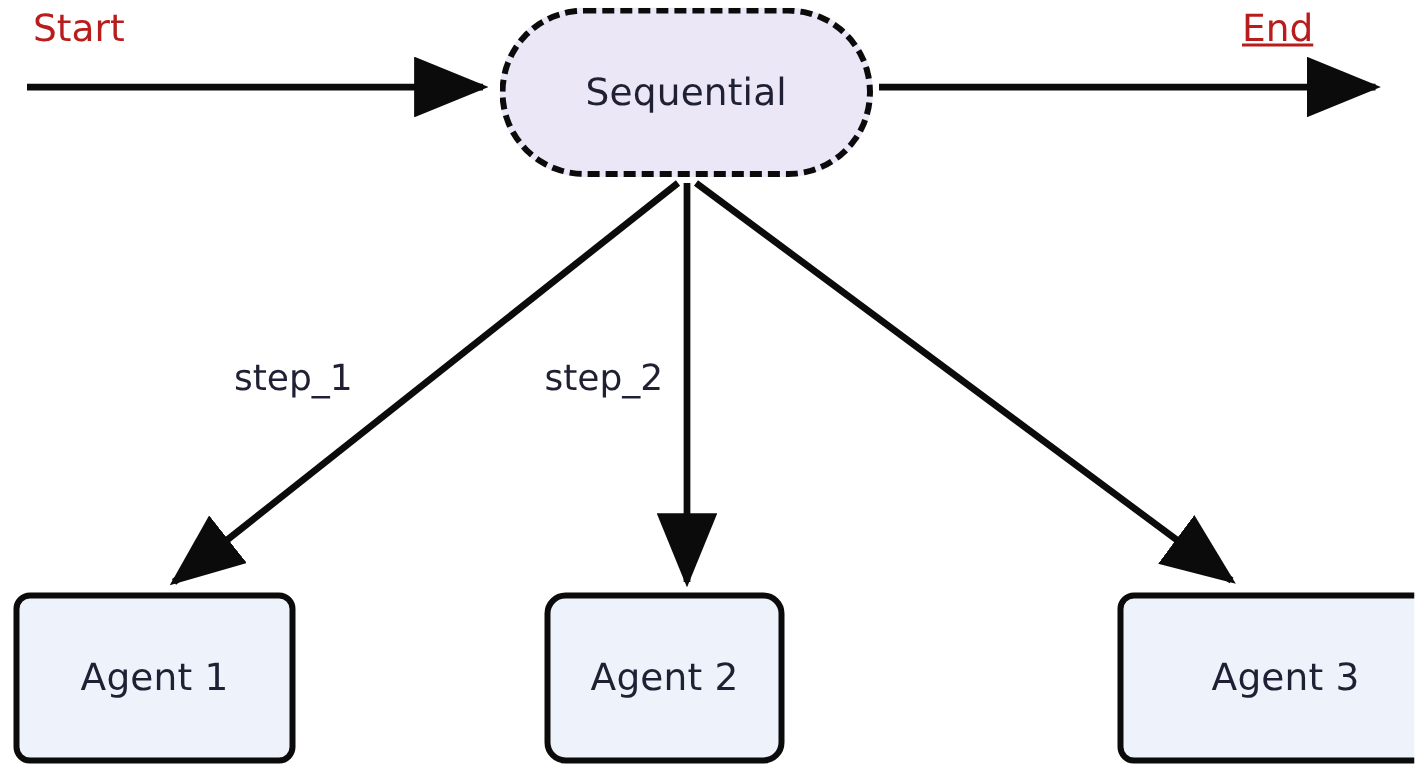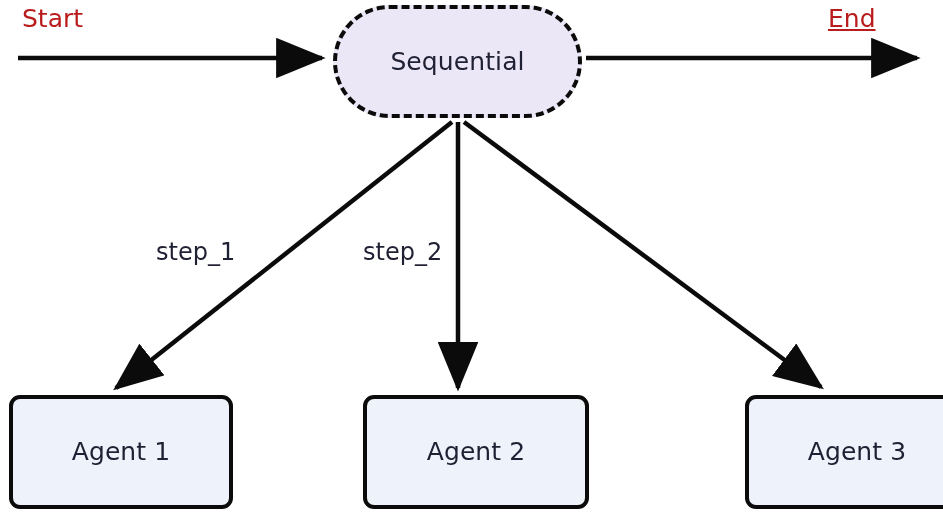--- a/index.html
+++ b/index.html
@@ -61,22 +61,22 @@
     justify-content: center;
     z-index: 3;
   }
   .node-agent .label {
     color: #1f2033;
     font-size: 25px;
     line-height: 1.3;
     text-align: center;
     letter-spacing: 0.1px;
   }
-  #agent-1 { left: 9px;   width: 224px; }
-  #agent-2 { left: 363px; width: 226px; }
+  #agent-1 { left: 9px;   width: 188px; }
+  #agent-2 { left: 363px; width: 160px; border-radius: 14px; }
   #agent-3 { left: 745px; width: 224px; }
 
   
   .diag-text {
     position: absolute;
     color: #b91c1c;
     font-size: 25px;
     line-height: 1;
     white-space: nowrap;
     z-index: 4;

